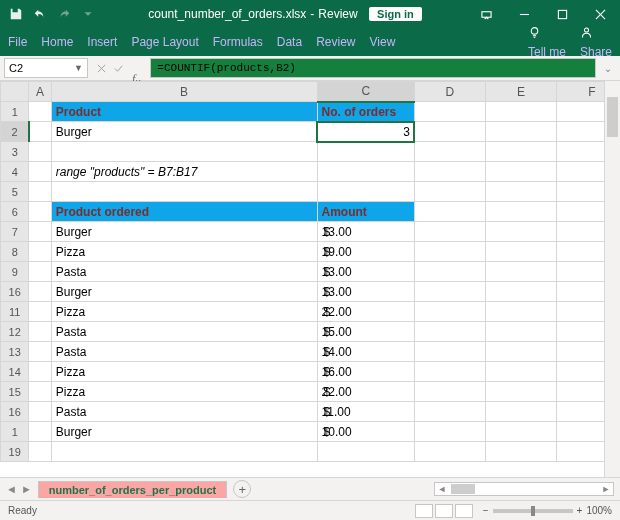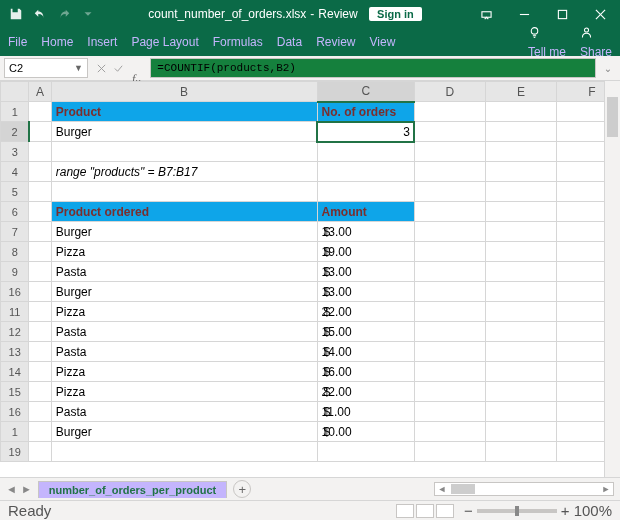--- a/index.html
+++ b/index.html
@@ -47,28 +47,28 @@
 
   .hdr-cell { background: #0ea5e9; font-weight: 700; color: #7a2e2e; }
   .note { font-style: italic; }
   .amt { }
   .amt-dollar { position: relative; }
   .amt-dollar::before { content: "$"; position: absolute; left: 6px; }
   .sel-cell { outline: 2px solid #217346; outline-offset: -1px; text-align: right; }
 
   .sheet-tabs { height: 23px; background: #f3f2f1; border-top: 1px solid #d6d6d6; display: flex; align-items: center; font-size: 11px; }
   .st-nav { display: flex; gap: 4px; padding: 0 6px; color: #888; }
-  .sheet-tab { background: #c4b5fd; border: 1px solid #c8c6c4; border-bottom: none; padding: 2px 10px; font-weight: 600; color: #217346; }
+  .sheet-tab { background: #fca5a5; border: 1px solid #c8c6c4; border-bottom: none; padding: 2px 10px; font-weight: 600; color: #217346; }
   .st-add { width: 18px; height: 18px; border: 1px solid #c8c6c4; border-radius: 50%; display: flex; align-items: center; justify-content: center; margin-left: 6px; color: #666; font-size: 13px; }
   .st-scroll { flex: 1; display: flex; align-items: center; justify-content: flex-end; padding: 0 6px; }
   .hscroll { width: 180px; height: 14px; background: #fff; border: 1px solid #c8c6c4; display: flex; align-items: center; }
   .hscroll .thumb { width: 24px; height: 10px; background: #cdcdcd; margin-left: 2px; }
   .hscroll .arr { width: 14px; text-align: center; color: #888; font-size: 9px; }
 
-  .statusbar { height: 20px; background: #f3f2f1; border-top: 1px solid #d6d6d6; display: flex; align-items: center; padding: 0 8px; font-size: 15px; color: #555; }
+  .statusbar { height: 20px; background: #f3f2f1; border-top: 1px solid #d6d6d6; display: flex; align-items: center; padding: 0 8px; font-size: 10px; color: #555; }
   .statusbar .spacer { flex: 1; }
   .view-btns { display: flex; gap: 2px; margin-right: 10px; }
   .view-btns div { width: 18px; height: 14px; border: 1px solid #c8c6c4; background: #fff; }
   .zoom { display: flex; align-items: center; gap: 4px; }
   .zoom-track { width: 80px; height: 4px; background: #c8c6c4; position: relative; }
   .zoom-thumb { position: absolute; left: 50%; top: -3px; width: 4px; height: 10px; background: #888; transform: translateX(-50%); }
 
   .vscroll { position: absolute; right: 0; top: 0; width: 16px; height: 100%; background: #f3f2f1; border-left: 1px solid #d6d6d6; }
   .vscroll .thumb { position: absolute; top: 16px; left: 2px; width: 11px; height: 40px; background: #cdcdcd; }
 </style>

